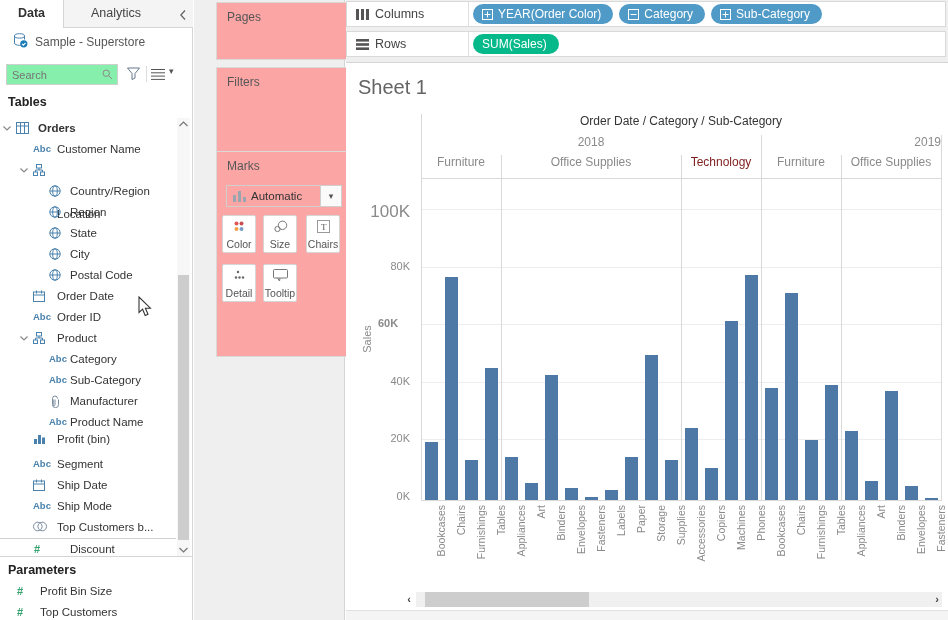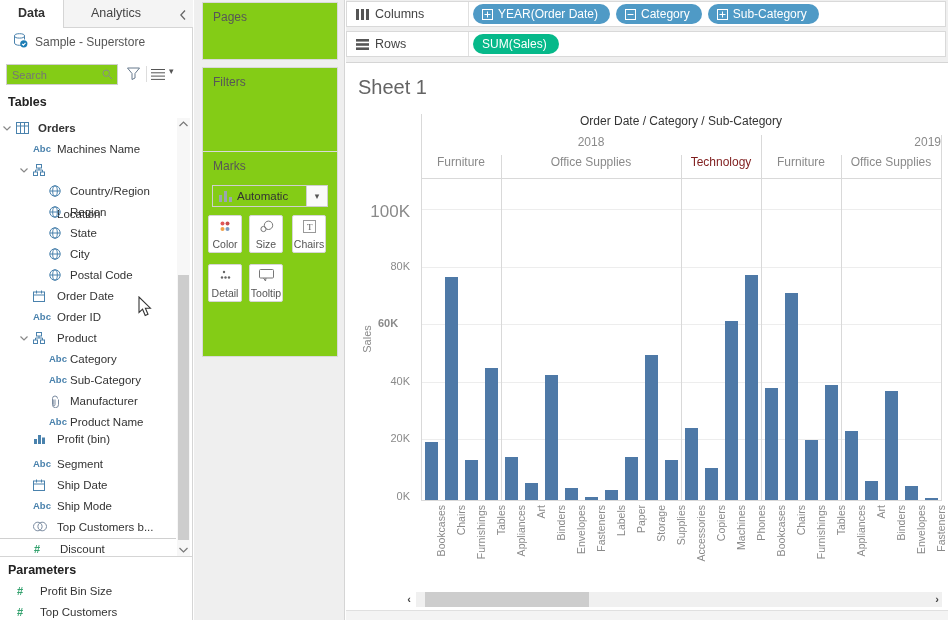--- a/index.html
+++ b/index.html
@@ -6,41 +6,41 @@
   .root{position:relative;width:948px;height:620px;background:#fff;overflow:hidden;
         font-family:"Liberation Sans",sans-serif;color:#333;font-size:12px;}
   
   .sidebar{position:absolute;left:0;top:0;width:193px;height:620px;background:#fff;border-right:1px solid #d5d5d5;box-sizing:border-box;}
   .tabbar{position:absolute;left:0;top:0;width:193px;height:28px;background:#f4f4f4;border-bottom:1px solid #d5d5d5;box-sizing:border-box;}
   .tab-data{position:absolute;left:0;top:0;width:64px;height:28px;background:#fff;border-right:1px solid #d5d5d5;
             font-weight:bold;font-size:12.5px;line-height:27px;text-align:center;color:#333;box-sizing:border-box;z-index:2;}
   .tab-analytics{position:absolute;left:66px;top:0;width:100px;height:27px;line-height:27px;text-align:center;font-size:12.5px;color:#444;}
   .collapse{position:absolute;right:7px;top:9px;}
   .datasource{position:absolute;left:13px;top:33px;display:flex;align-items:center;gap:7px;font-size:12px;color:#555;}
-  .searchbox{position:absolute;left:6px;top:64px;width:112px;height:21px;border:1px solid #cfcfcf;box-sizing:border-box;background:#84cc16;display:flex;align-items:center;}
+  .searchbox{position:absolute;left:6px;top:64px;width:112px;height:21px;border:1px solid #cfcfcf;box-sizing:border-box;background:#86efac;display:flex;align-items:center;}
   .searchbox input{border:none;outline:none;flex:1;min-width:0;font-size:11px;color:#555;font-family:"Liberation Sans",sans-serif;padding:0 2px 0 5px;background:transparent;}
   .searchbox .mag{margin-right:4px;display:flex;}
   .srch-ic{position:absolute;top:67px;display:flex;}
   .sep-v{position:absolute;left:146px;top:66px;width:1px;height:16px;background:#ddd;}
   .tables-header{position:absolute;left:8px;top:95px;font-weight:bold;font-size:12.5px;color:#222;}
   #field-list{position:absolute;left:0;top:118px;width:176px;height:438px;overflow:hidden;}
   .frow{position:absolute;left:0;width:176px;height:21px;}
   .frow .flabel{position:absolute;top:0;height:21px;line-height:21px;font-size:11.5px;color:#333;white-space:nowrap;}
   .frow .fic{position:absolute;top:4px;display:flex;}
   .frow .fchev{position:absolute;top:8px;display:flex;}
   .fdivider{border-top:1px solid #d0d0d0;}
   .fscroll{position:absolute;left:177px;top:118px;width:13px;height:438px;background:#f7f7f7;}
   .fscroll .thumb{position:absolute;left:1px;width:11px;background:#cdcdcd;}
   .fscroll .sarr{position:absolute;left:2px;display:flex;}
   .params{position:absolute;left:0;top:556px;width:192px;height:64px;border-top:1px solid #d5d5d5;background:#fff;}
   .params-header{position:absolute;left:8px;top:6px;font-weight:bold;font-size:12.5px;color:#222;}
   .prow{position:absolute;left:0;width:192px;height:21px;}
   
   .midpanel{position:absolute;left:194px;top:0;width:151px;height:620px;background:#efefef;border-right:1px solid #d5d5d5;box-sizing:border-box;}
-  .card{position:absolute;left:8px;width:136px;background:#84cc16;border:1px solid #d9d9d9;box-sizing:border-box;}
+  .card{position:absolute;left:22px;width:136px;background:#fca5a5;border:1px solid #d9d9d9;box-sizing:border-box;}
   .cardlabel{position:absolute;left:10px;top:7px;font-size:12px;color:#575757;}
   .card-pages{top:2px;height:58px;}
   .card-filters{top:67px;height:92px;}
   .card-marks{top:151px;height:206px;}
   .marktype{position:absolute;left:9px;top:33px;width:116px;height:22px;border:1px solid #cfcfcf;box-sizing:border-box;display:flex;align-items:center;}
   .marktype .mt-ic{margin:0 5px 0 6px;display:flex;}
   .marktype .mt-label{flex:1;font-size:11.5px;color:#333;}
   .marktype .mt-caret{width:20px;height:100%;border-left:1px solid #cfcfcf;display:flex;align-items:center;justify-content:center;color:#555;font-size:9px;background:#fafafa;}
   .markbtn{position:absolute;width:34px;height:38px;border:1px solid #d6d6d6;border-radius:2px;box-sizing:border-box;background:#fff;}
   .markbtn .mb-ic{position:absolute;top:4px;left:0;width:100%;display:flex;justify-content:center;}
@@ -137,21 +137,21 @@
             </svg>
           </span>
           <span class="flabel" style="left: 38px; font-weight: bold;">Orders</span>
         </div>
         <div class="frow" style="top: 21px;">
           <span class="fic" style="left: 33px;">
             <svg width="20" height="11">
               <text x="0" y="9" font-size="9.5" font-weight="bold" fill="#4a82ad" font-family="Liberation Sans,sans-serif">Abc</text>
             </svg>
           </span>
-          <span class="flabel" style="left: 57px;">Machines Name</span>
+          <span class="flabel" style="left: 57px;">Customer Name</span>
         </div>
         <div class="frow" style="top: 42px;">
           <span class="fchev" style="left: 20px;">
             <svg width="8" height="5" viewBox="0 0 8 5" fill="none" stroke="#888" stroke-width="1.2">
               <path d="M0.5 0.5 L4 4 L7.5 0.5"></path>
             </svg>
           </span>
           <span class="fic" style="left: 33px;">
             <svg width="12" height="12" viewBox="0 0 12 12" fill="none" stroke="#4a82ad">
               <rect x="3.5" y="0.5" width="5" height="3.5"></rect>
@@ -327,21 +327,21 @@
             </svg>
           </span>
           <span class="flabel" style="left: 57px;">Top Customers b...</span>
         </div>
         <div class="frow fdivider" style="top: 420px;">
           <span class="fic" style="left: 33px;">
             <svg width="11" height="12">
               <text x="1" y="10" font-size="11" font-weight="bold" fill="#35a26f" font-family="Liberation Sans,sans-serif">#</text>
             </svg>
           </span>
-          <span class="flabel" style="left: 60px;">Discount</span>
+          <span class="flabel" style="left: 70px;">Discount</span>
         </div>
       </div>
     <div class="fscroll">
       <span class="sarr" style="top:3px;">
           <svg width="9" height="6" viewBox="0 0 9 6" fill="none" stroke="#777" stroke-width="1.2">
             <path d="M0.5 5 L4.5 1 L8.5 5"></path>
           </svg>
         </span>
       <div class="thumb" style="top:157px;height:265px;"></div>
       <span class="sarr" style="top:429px;">
@@ -464,21 +464,21 @@
       <span class="sh-sep"></span>
       <div class="pillrow" id="columns-pills">
           <div class="pill" style="background: rgb(79, 154, 198);">
             <span class="pic">
               <svg width="11" height="11" viewBox="0 0 11 11" fill="none" stroke="#fff">
                 <rect x="0.5" y="0.5" width="10" height="10"></rect>
                 <line x1="5.5" y1="2.5" x2="5.5" y2="8.5"></line>
                 <line x1="2.5" y1="5.5" x2="8.5" y2="5.5"></line>
               </svg>
             </span>
-            <span>YEAR(Order Date)</span>
+            <span>YEAR(Order Color)</span>
           </div>
           <div class="pill" style="background: rgb(79, 154, 198);">
             <span class="pic">
               <svg width="11" height="11" viewBox="0 0 11 11" fill="none" stroke="#fff">
                 <rect x="0.5" y="0.5" width="10" height="10"></rect>
                 <line x1="2.5" y1="5.5" x2="8.5" y2="5.5"></line>
               </svg>
             </span>
             <span>Category</span>
           </div>

